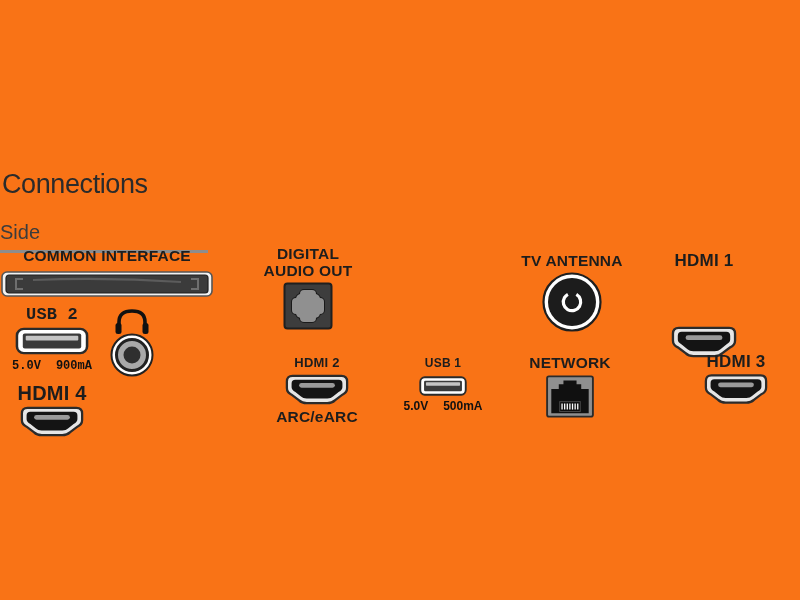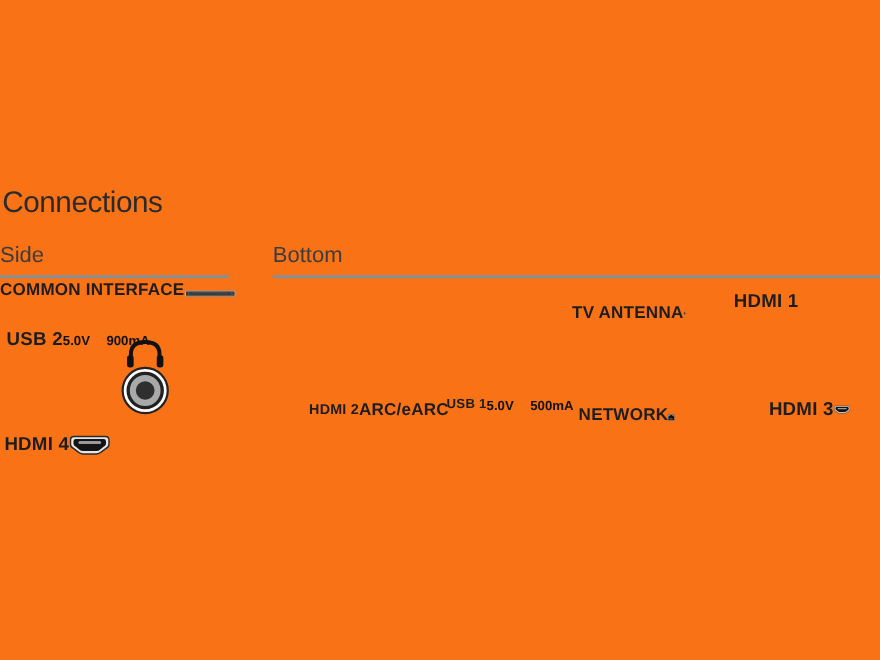--- a/index.html
+++ b/index.html
@@ -11,42 +11,42 @@
   .page-title{
     left:2px;top:169px;font-size:27px;font-weight:400;letter-spacing:-0.4px;color:#2b2b2b;
   }
   .section-heading{
     top:205px;font-size:20px;font-weight:400;color:#3c3c3c;
     padding-bottom:6px;border-bottom:3px solid #8d8d8d;margin-top:16px;
   }
   .heading-side{left:0;width:208px;}
   .heading-bottom{left:248px;width:552px;}
   .port-group{
-    position:absolute;display:flex;flex-direction:row;align-items:center;
+    position:absolute;display:flex;flex-direction:column;align-items:center;
   }
   .port-label{
     font-size:15.5px;font-weight:bold;color:#1d1d1d;letter-spacing:0.2px;
     line-height:17px;text-align:center;white-space:nowrap;
   }
   .port-spec{
     font-size:12px;font-weight:bold;color:#111;white-space:nowrap;
     display:flex;align-items:flex-start;
   }
   .dc-icon{
     display:inline-block;width:13px;margin:0 1px;transform:translateY(1px);
   }
   .dc-solid{height:2px;background:#111;}
   .dc-dash{
     height:2px;margin-top:2px;
     background:repeating-linear-gradient(90deg,#111 0 3px,transparent 3px 5px);
   }
   svg{display:block;}
 
   .ci-group{left:0;top:247px;width:214px;}
-  .usb2-group{left:6px;top:292px;width:92px;}
+  .usb2-group{left:6px;top:306px;width:92px;font-family:Liberation Mono, monospace;}
   .headphone-group{left:104px;top:307px;width:56px;}
   .hdmi4-group{left:4px;top:385px;width:96px;}
 
   .digital-audio-group{left:254px;top:245px;width:108px;}
   .satellite-group{left:406px;top:252px;width:74px;}
   .tv-antenna-group{left:520px;top:252px;width:104px;}
   .hdmi1-group{left:667px;top:252px;width:74px;gap:48px;}
 
   .hdmi2-group{left:281px;top:354px;width:72px;}
   .usb1-group{left:406px;top:355px;width:74px;}
@@ -57,21 +57,20 @@
   .mt7{margin-top:7px;}.mt9{margin-top:9px;}
 </style>
 </head>
 <body>
 
 <div id="canvas">
 
   <div class="abs page-title">Connections</div>
 
   <div class="abs section-heading heading-side">Side</div>
-  <div class="abs section-heading heading-bottom">Bottom</div>
 
   <div class="port-group ci-group">
     <span class="port-label">COMMON INTERFACE</span>
     <svg class="mt7" width="212" height="26" viewBox="0 0 212 26">
       <rect x="1" y="1" width="210" height="24" rx="5" fill="#f2f2f2" stroke="#555" stroke-width="1.6"></rect>
       <rect x="5" y="4" width="202" height="18" rx="3" fill="#3b3b3b" stroke="#202020" stroke-width="1.2"></rect>
       <path d="M22,8 h-7 v10 h7" fill="none" stroke="#6e6e6e" stroke-width="2"></path>
       <path d="M190,8 h7 v10 h-7" fill="none" stroke="#6e6e6e" stroke-width="2"></path>
       <path d="M32,9 Q106,6 180,11" fill="none" stroke="#5c5c5c" stroke-width="2"></path>
     </svg>
@@ -98,28 +97,49 @@
         <rect x="11.5" y="16" width="6" height="11" rx="2.5" fill="#111"></rect>
         <rect x="38.5" y="16" width="6" height="11" rx="2.5" fill="#111"></rect>
       </g>
       <circle cx="28" cy="48" r="20.5" fill="#ffffff" stroke="#222" stroke-width="2"></circle>
       <circle cx="28" cy="48" r="15.5" fill="#a9a9a9" stroke="#222" stroke-width="3"></circle>
       <circle cx="28" cy="48" r="8.5" fill="#2f2f2f"></circle>
     </svg>
   </div>
 
   <div class="port-group hdmi4-group">
-    <span class="port-label" style="font-size:17px">HDMI 4</span>
+    <span class="port-label" style="font-size:20px">HDMI 4</span>
     <svg class="mt4" width="64" height="32" viewBox="0 0 68 34">
       <path d="M8,2 H60 Q66,2 66,8 V15 Q66,20 61,22 L53,28 Q50,31 45,31 H23 Q18,31 15,28 L7,22 Q2,20 2,15 V8 Q2,2 8,2 Z" fill="#e6e6e6" stroke="#2b2b2b" stroke-width="2.4"></path>
       <path d="M11,6 H57 Q61,6 61,10 V14 Q61,17 57,19 L51,24 Q49,26 45,26 H23 Q19,26 17,24 L11,19 Q7,17 7,14 V10 Q7,6 11,6 Z" fill="#141414"></path>
       <rect x="15" y="9.5" width="38" height="5" rx="2.5" fill="#9a9a9a"></rect>
     </svg>
   </div>
 
+  <div class="port-group digital-audio-group">
+    <span class="port-label">DIGITAL</span>
+    <span class="port-label">AUDIO OUT</span>
+    <svg class="mt3" width="50" height="48" viewBox="0 0 50 48">
+      <rect x="1.5" y="1.5" width="47" height="45" rx="3" fill="#3d3d3d" stroke="#1f1f1f" stroke-width="2"></rect>
+      <g fill="#909090" stroke="#1a1a1a" stroke-width="2">
+        <rect x="13" y="12" width="24" height="24" rx="5"></rect>
+        <rect x="17" y="8" width="16" height="9" rx="4"></rect>
+        <rect x="17" y="31" width="16" height="9" rx="4"></rect>
+        <rect x="9" y="16" width="9" height="16" rx="4"></rect>
+        <rect x="32" y="16" width="9" height="16" rx="4"></rect>
+      </g>
+      <g fill="#909090">
+        <rect x="13" y="12" width="24" height="24" rx="5"></rect>
+        <rect x="17" y="8" width="16" height="9" rx="4"></rect>
+        <rect x="17" y="31" width="16" height="9" rx="4"></rect>
+        <rect x="9" y="16" width="9" height="16" rx="4"></rect>
+        <rect x="32" y="16" width="9" height="16" rx="4"></rect>
+      </g>
+    </svg>
+  </div>
 
 
   <div class="port-group tv-antenna-group">
     <span class="port-label">TV ANTENNA</span>
     <svg class="mt2" width="62" height="62" viewBox="0 0 62 62">
       <circle cx="31" cy="31" r="28.5" fill="#ffffff" stroke="#1f1f1f" stroke-width="2.2"></circle>
       <circle cx="31" cy="31" r="24" fill="#1c1c1c"></circle>
       <circle cx="31" cy="31" r="8.7" fill="none" stroke="#ffffff" stroke-width="3.2" stroke-dasharray="45.55 9.11" transform="rotate(-60 31 31)"></circle>
     </svg>
   </div>

